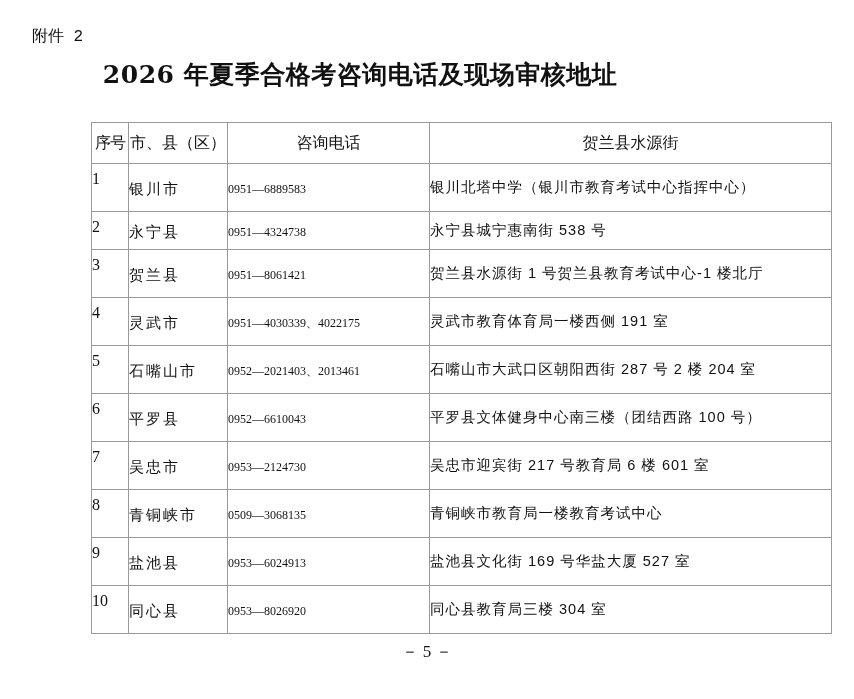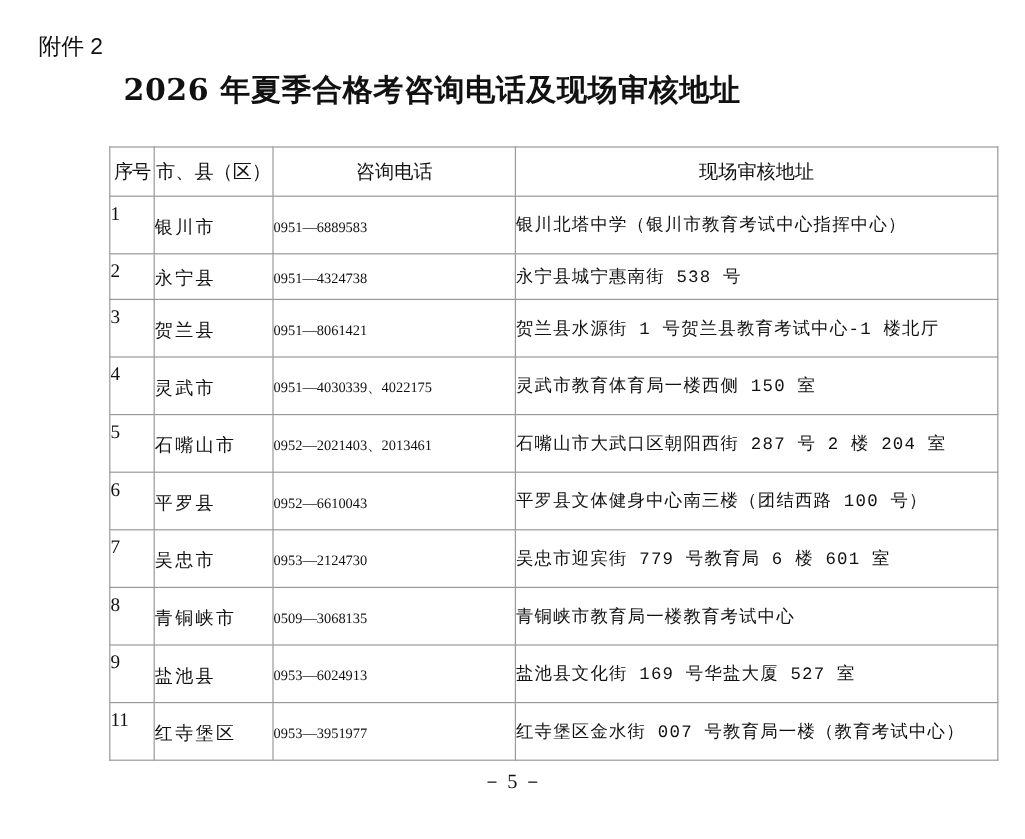--- a/index.html
+++ b/index.html
@@ -12,22 +12,22 @@
       height: 699px;
       position: relative;
       overflow: hidden;
       font-family: "DejaVu Serif", "Liberation Serif", serif;
       color: #111111;
     }
     .attachment {
       position: absolute;
       left: 32px;
       top: 26px;
-      font-size: 19px;
-      font-family: Liberation Sans, sans-serif;
+      font-size: 16px;
+      font-family: Liberation Mono, monospace;
       letter-spacing: 0px;
     }
     .title {
       position: absolute;
       left: 0;
       width: 720px;
       top: 58px;
       text-align: center;
       font-size: 25px;
       font-weight: bold;
@@ -76,21 +76,21 @@
       font-size: 15px;
       letter-spacing: 2px;
       padding-top: 4px;
     }
     table.contacts td.phone {
       font-family: Liberation Serif, serif;
       font-size: 12px;
       padding-top: 4px;
     }
     table.contacts td.addr {
-      font-family: Liberation Mono, monospace;
+      font-family: Liberation Sans, sans-serif;
       font-size: 14.5px;
       letter-spacing: 1px;
     }
     th.hdr-no {
       letter-spacing: -1px;
     }
     .page-number {
       position: absolute;
       left: 0;
       width: 854px;
@@ -112,21 +112,21 @@
     <col class="c-no">
     <col class="c-area">
     <col class="c-phone">
     <col class="c-addr">
   </colgroup>
   <thead>
     <tr>
       <th class="hdr-no">序号</th>
       <th>市、县（区）</th>
       <th>咨询电话</th>
-      <th>现场审核地址</th>
+      <th>贺兰县水源街</th>
     </tr>
   </thead>
   <tbody>
     <tr class="tall">
       <td class="no">1</td>
       <td class="area">银川市</td>
       <td class="phone">0951—6889583</td>
       <td class="addr">银川北塔中学（银川市教育考试中心指挥中心）</td>
     </tr>
     <tr class="short">
@@ -138,54 +138,54 @@
     <tr class="tall">
       <td class="no">3</td>
       <td class="area">贺兰县</td>
       <td class="phone">0951—8061421</td>
       <td class="addr">贺兰县水源街 1 号贺兰县教育考试中心-1 楼北厅</td>
     </tr>
     <tr class="tall">
       <td class="no">4</td>
       <td class="area">灵武市</td>
       <td class="phone">0951—4030339、4022175</td>
-      <td class="addr">灵武市教育体育局一楼西侧 150 室</td>
+      <td class="addr">灵武市教育体育局一楼西侧 191 室</td>
     </tr>
     <tr class="tall">
       <td class="no">5</td>
       <td class="area">石嘴山市</td>
       <td class="phone">0952—2021403、2013461</td>
       <td class="addr">石嘴山市大武口区朝阳西街 287 号 2 楼 204 室</td>
     </tr>
     <tr class="tall">
       <td class="no">6</td>
       <td class="area">平罗县</td>
       <td class="phone">0952—6610043</td>
       <td class="addr">平罗县文体健身中心南三楼（团结西路 100 号）</td>
     </tr>
     <tr class="tall">
       <td class="no">7</td>
       <td class="area">吴忠市</td>
       <td class="phone">0953—2124730</td>
-      <td class="addr">吴忠市迎宾街 779 号教育局 6 楼 601 室</td>
+      <td class="addr">吴忠市迎宾街 217 号教育局 6 楼 601 室</td>
     </tr>
     <tr class="tall">
       <td class="no">8</td>
       <td class="area">青铜峡市</td>
       <td class="phone">0509—3068135</td>
       <td class="addr">青铜峡市教育局一楼教育考试中心</td>
     </tr>
     <tr class="tall">
       <td class="no">9</td>
       <td class="area">盐池县</td>
       <td class="phone">0953—6024913</td>
       <td class="addr">盐池县文化街 169 号华盐大厦 527 室</td>
     </tr>
     <tr class="tall">
-      <td class="no">11</td>
-      <td class="area">红寺堡区</td>
-      <td class="phone">0953—3951977</td>
-      <td class="addr">红寺堡区金水街 007 号教育局一楼（教育考试中心）</td>
+      <td class="no">10</td>
+      <td class="area">同心县</td>
+      <td class="phone">0953—8026920</td>
+      <td class="addr">同心县教育局三楼 304 室</td>
     </tr>
   </tbody>
 </table>
 
 <div class="page-number">－ 5 －</div>
 
 </body></html>

